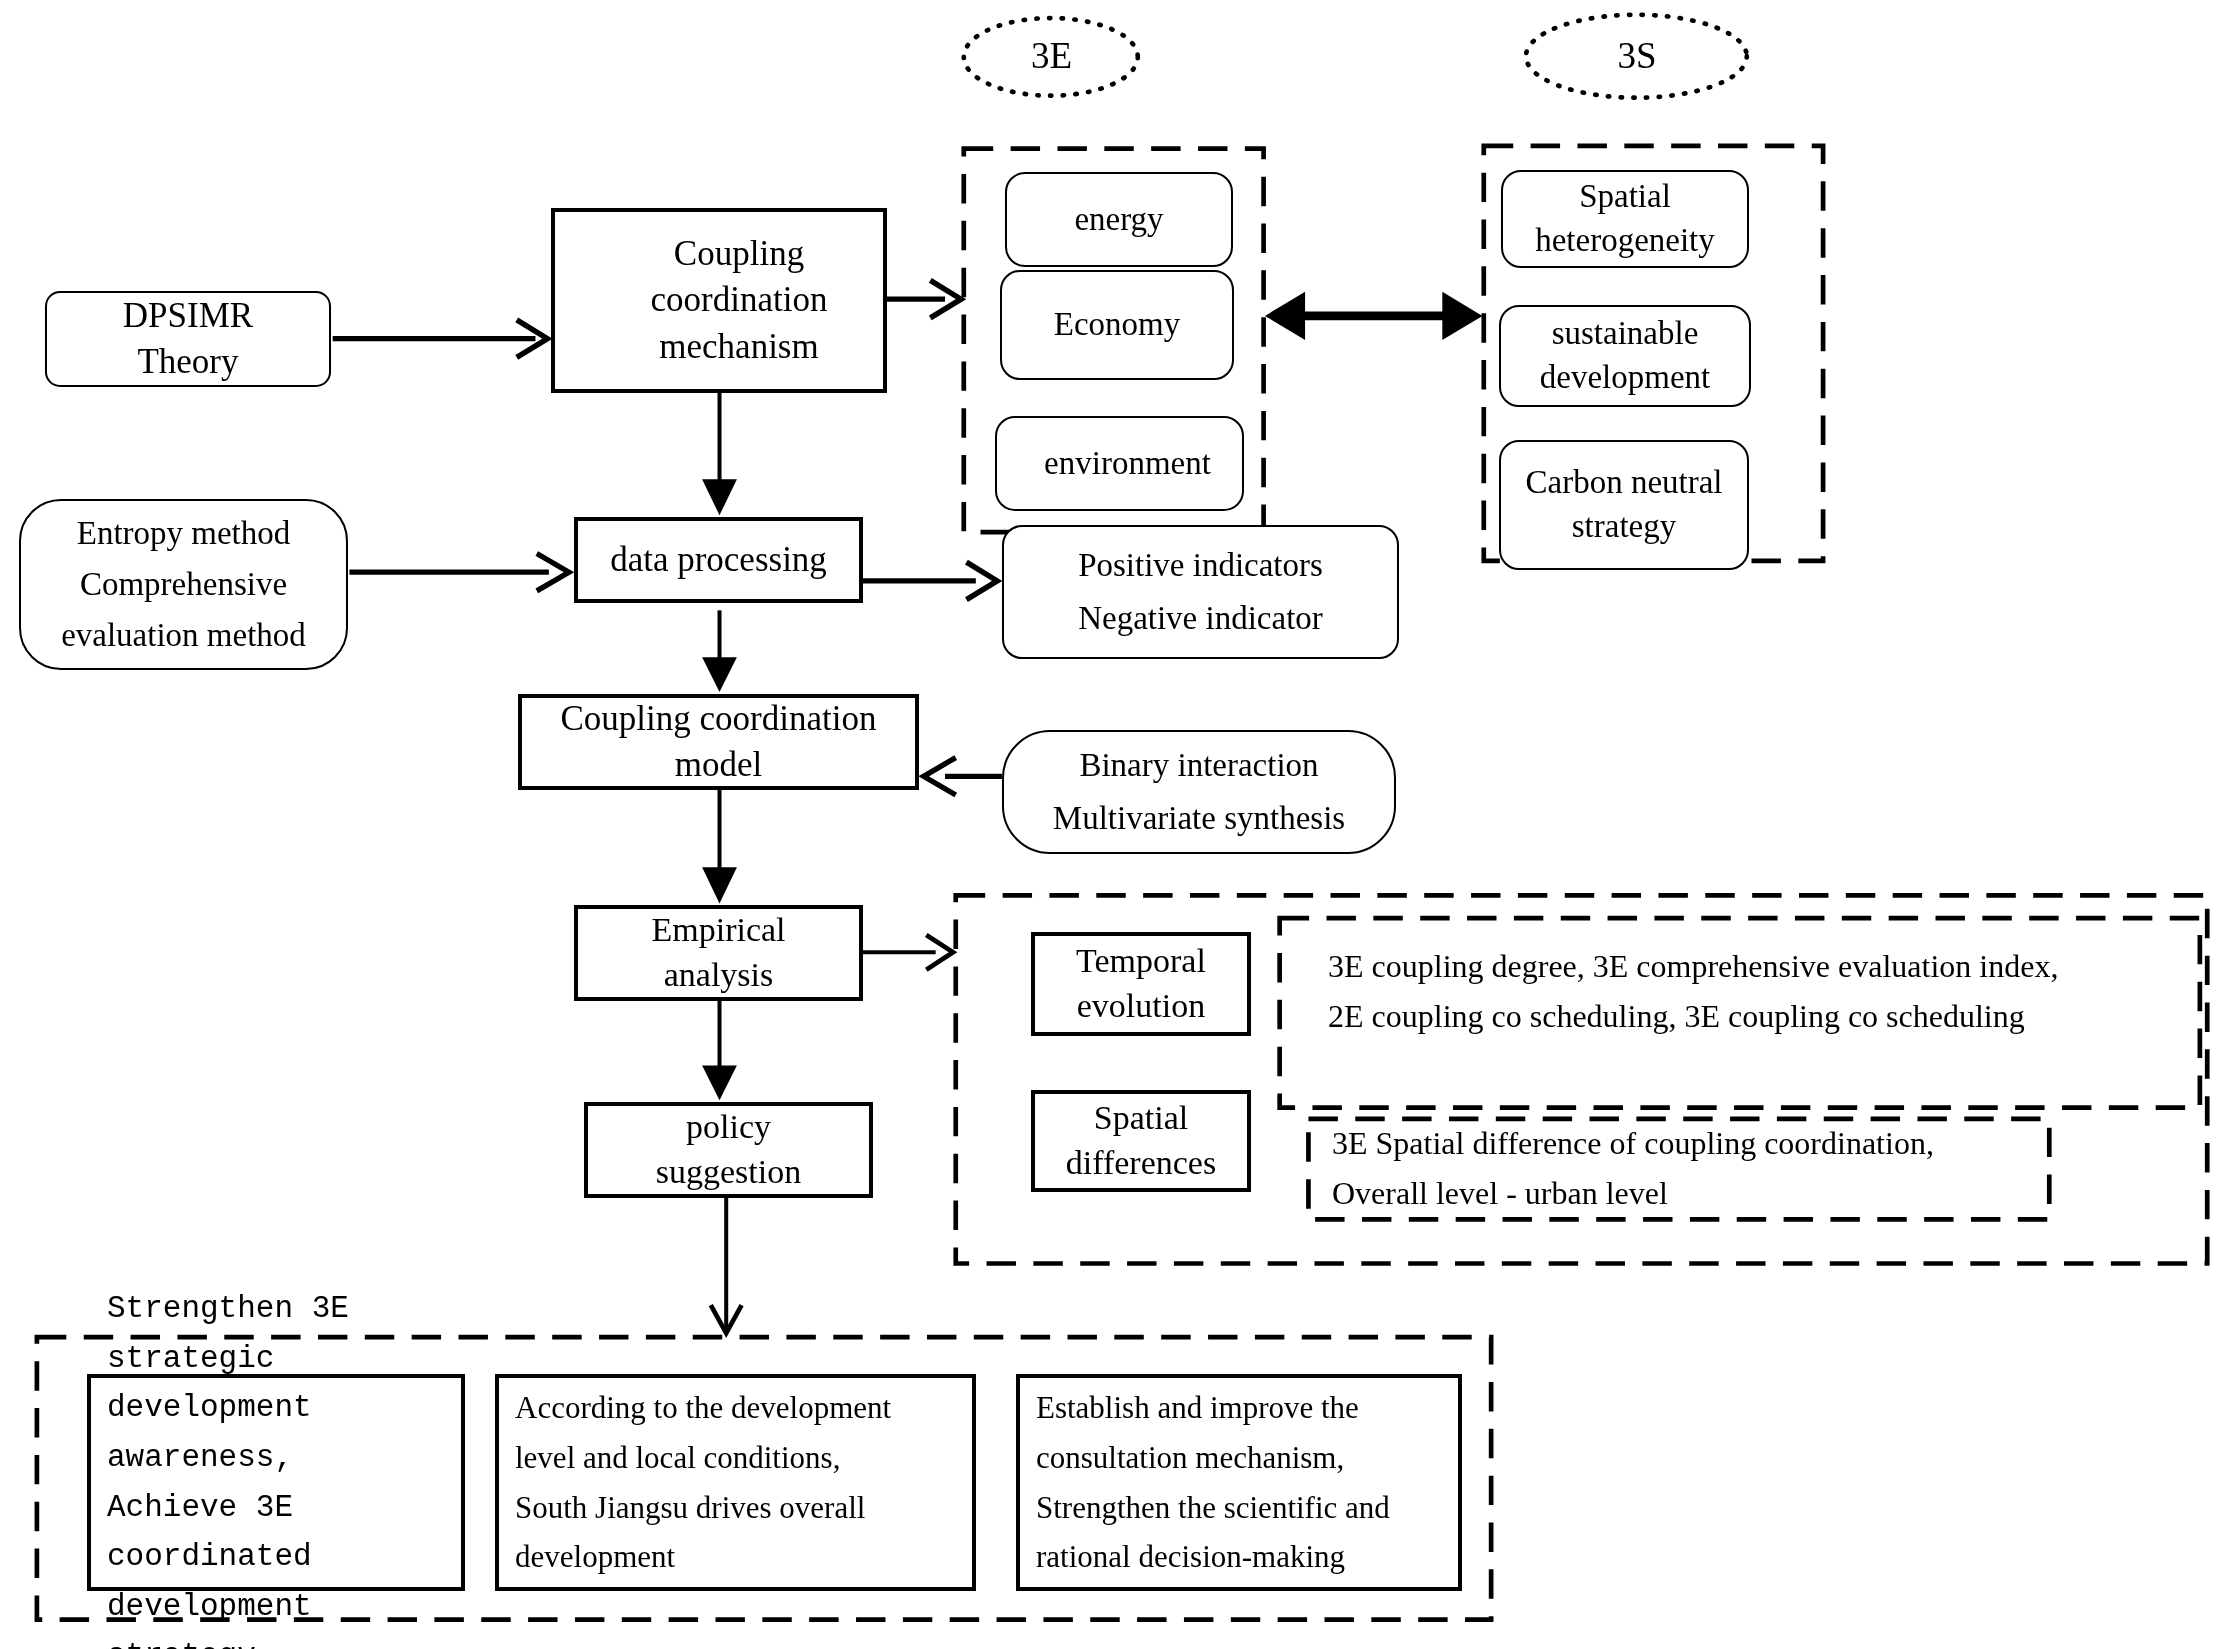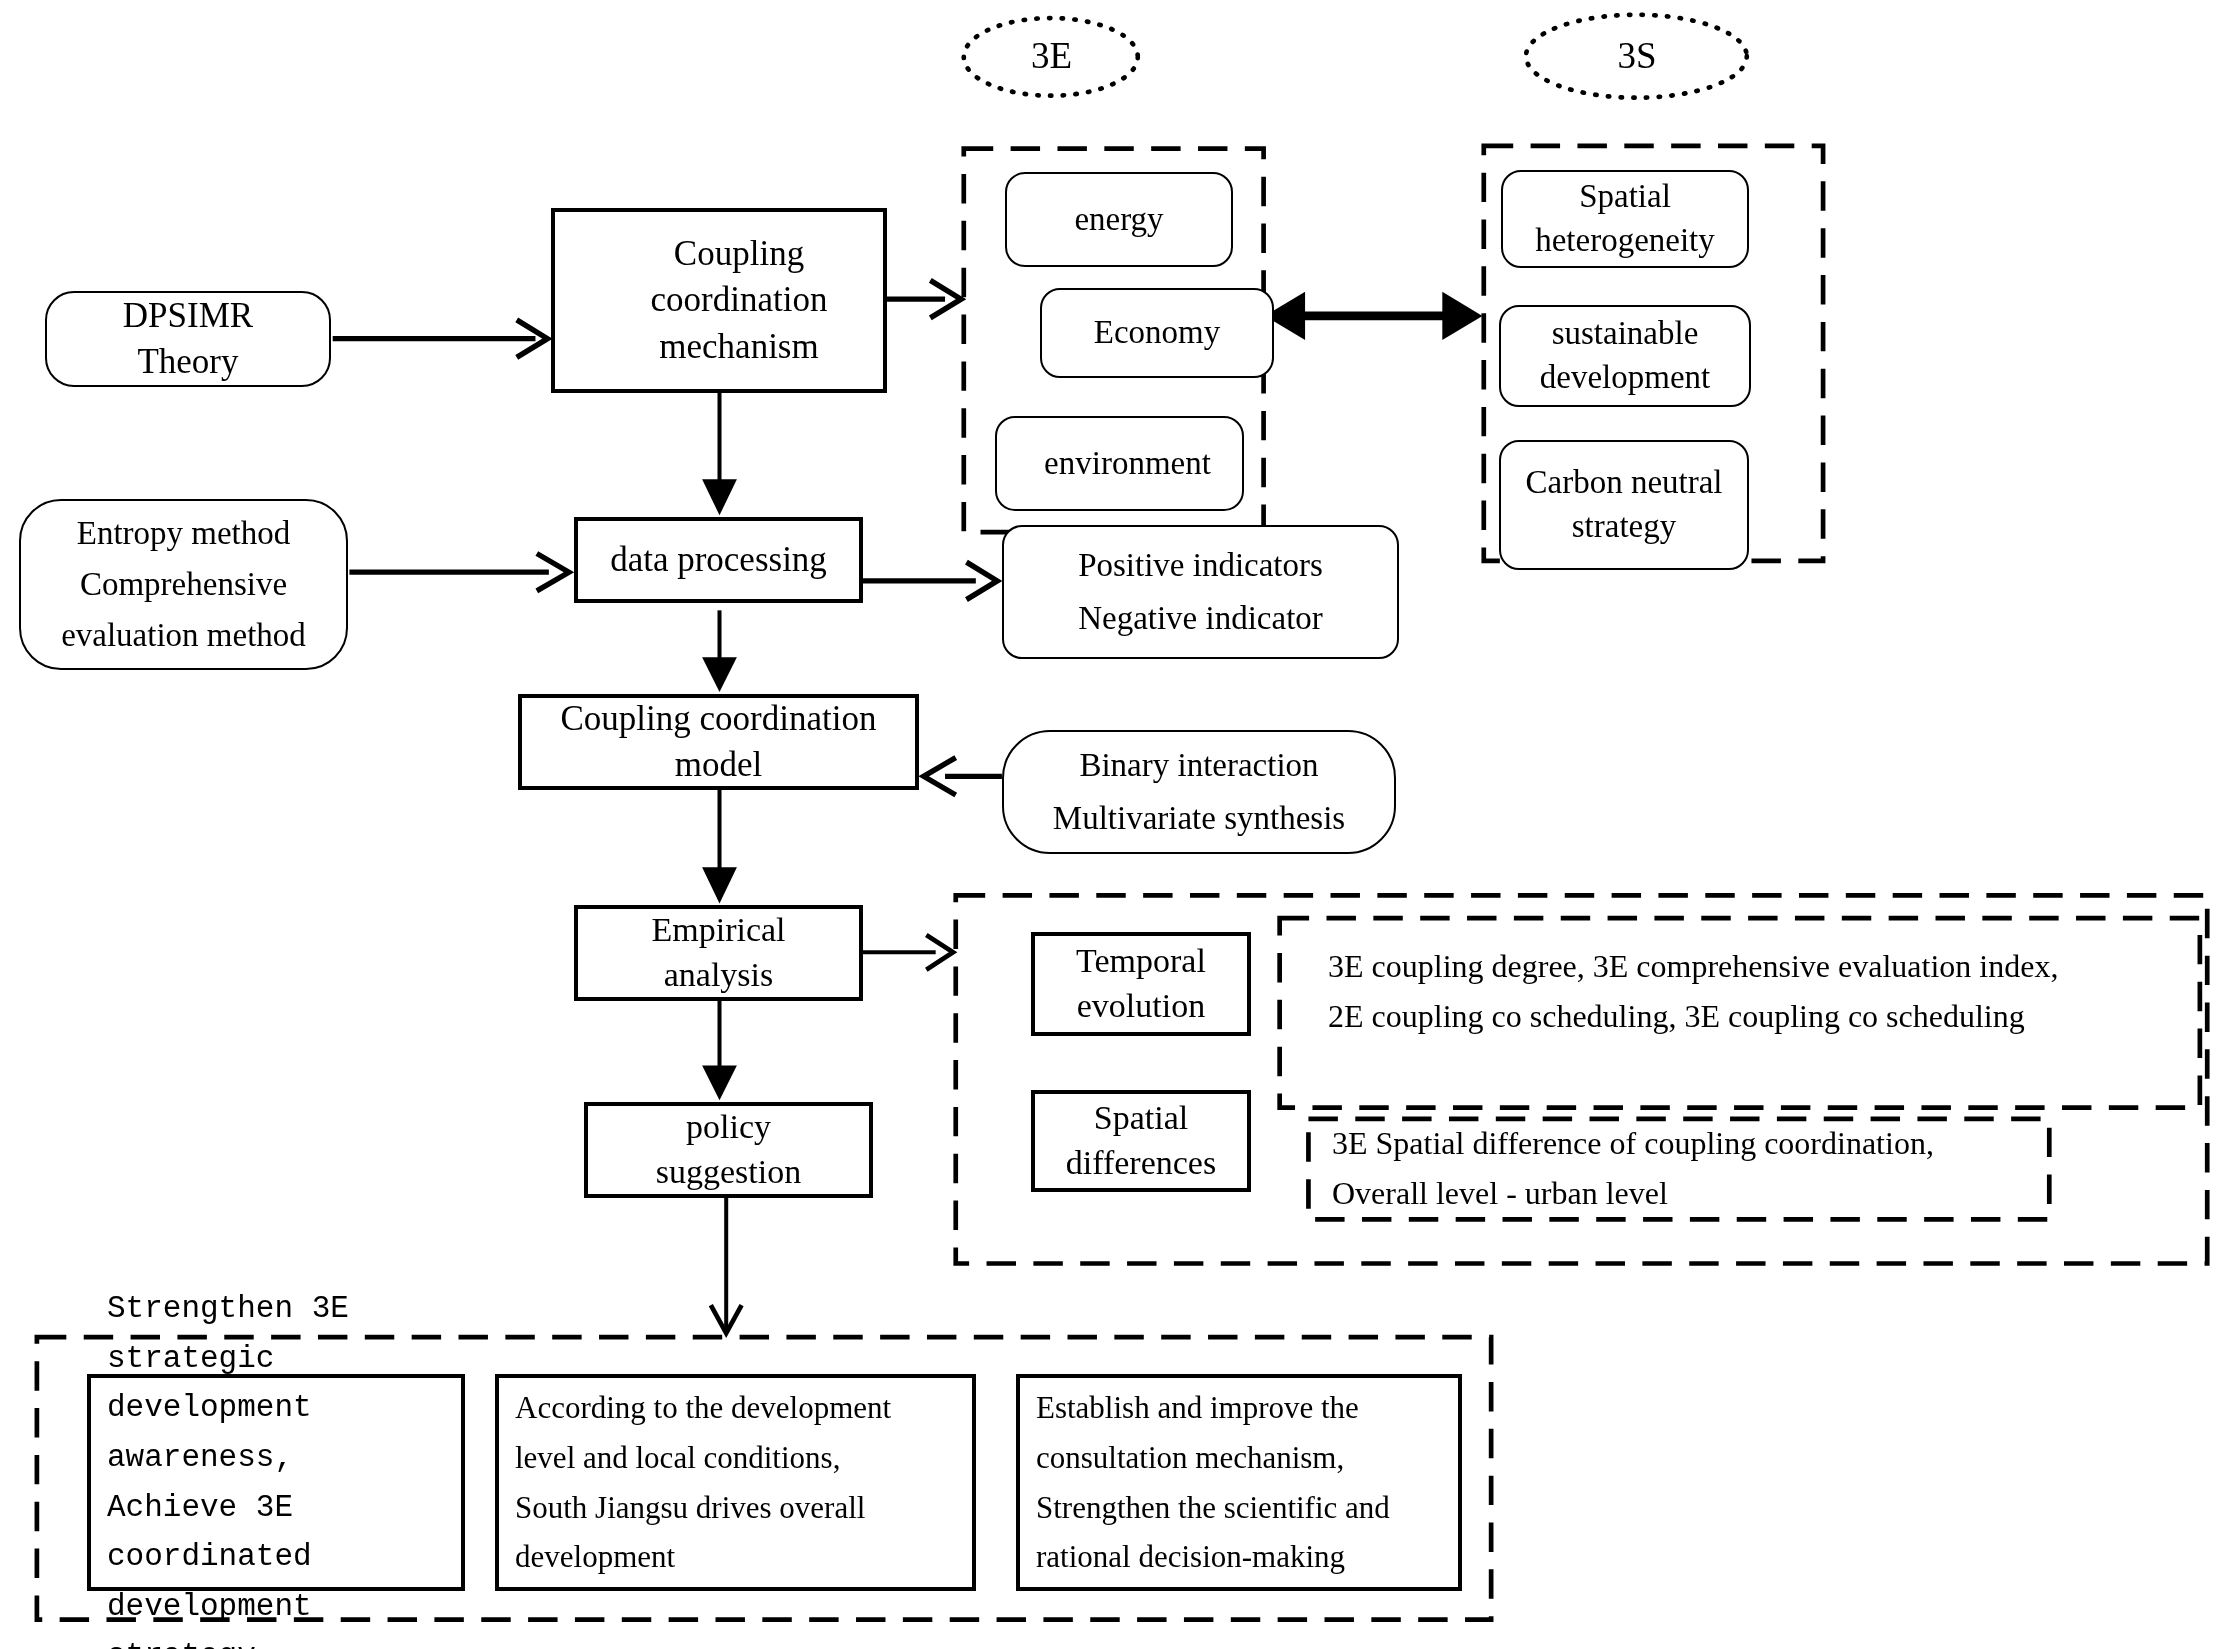--- a/index.html
+++ b/index.html
@@ -10,24 +10,24 @@
         text-align:center;white-space:pre-line;background:#fff;border:4px solid #000;
         box-sizing:border-box;font-size:33px;line-height:1.32;}
   .rounded{border-width:2.7px;border-radius:20px;}
   .plain{background:transparent;border:none;z-index:1;}
   .dashtext{position:absolute;z-index:1;display:flex;flex-direction:column;justify-content:center;
         align-items:flex-start;text-align:left;white-space:pre-line;box-sizing:border-box;
         font-size:32px;line-height:1.55;padding-left:23px;}
   .leftbox{justify-content:flex-start;text-align:left;padding:4px 16px;align-items:center;
         font-size:31px;line-height:1.6;}
 
-  #dpsimr     {left:45px;  top:291px; width:286px; height:96px; border-radius:29px; font-size:35px;}
+  #dpsimr     {left:45px;  top:291px; width:286px; height:96px; border-radius:15px; font-size:35px;}
   #mechanism  {left:551px; top:208px; width:336px; height:185px; border-width:4.7px; font-size:35px;padding-left:40px;}
   #energy     {left:1005px;top:172px; width:228px; height:95px;}
-  #economy    {left:1000px;top:288px; width:234px; height:90px;margin-left:40px;}
+  #economy    {left:1000px;top:270px; width:234px; height:110px;}
   #environment{left:995px;top:416px; width:249px; height:95px;padding-left:16px;}
   #spatialhet {left:1501px;top:170px; width:248px; height:98px;}
   #sustainable{left:1499px;top:305px; width:252px; height:102px;}
   #carbon     {left:1499px;top:440px; width:250px; height:130px;}
   #entropy    {left:19px;  top:499px; width:329px; height:171px; border-radius:42px; line-height:1.55;}
   #dataproc   {left:574px; top:517px; width:289px; height:86px; border-width:4.7px; font-size:35px;}
   #indicators {left:1002px;top:525px; width:397px; height:134px; border-radius:20px; line-height:1.6;}
   #model      {left:518px; top:694px;width:401px; height:96px; border-width:4.7px; font-size:35px;}
   #binary     {left:1002px;top:730px;width:394px; height:124px; border-radius:48px; line-height:1.6;}
   #empirical  {left:574px; top:905px;width:289px; height:96px; border-width:4.7px; font-size:34px;}

